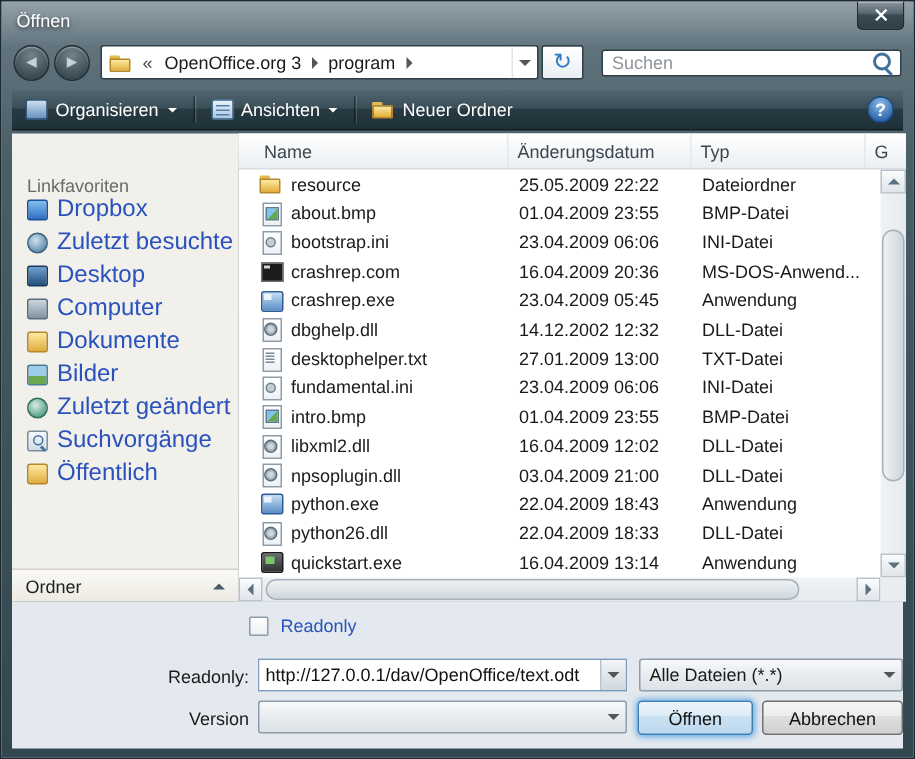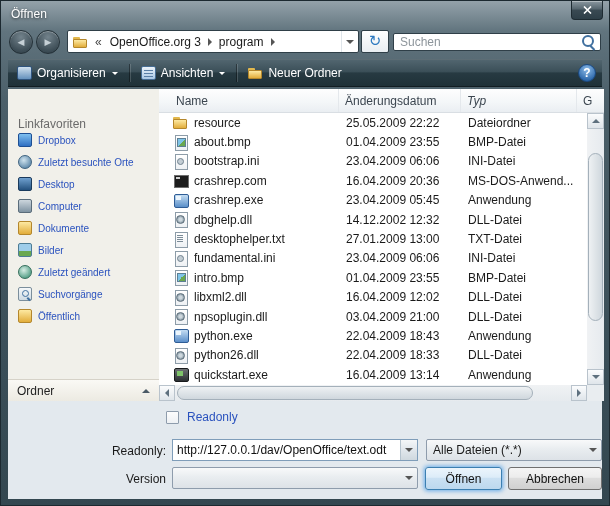--- a/index.html
+++ b/index.html
@@ -29,21 +29,21 @@
   .breadcrumb { margin-left:7px; width:292px; height:23px; background:#fff; border:1px solid #2f3f48;
     border-radius:2px; display:flex; align-items:center; overflow:hidden; }
   .crumb-foldericon { margin:0 4px 0 5px; }
   .chevrons { color:#444; padding:0 3px; }
   .crumb { padding:0 5px; white-space:nowrap; }
   .crumb-sep { width:0; height:0; border-left:4px solid #555; border-top:4px solid transparent; border-bottom:4px solid transparent; margin:0 2px; flex:none; }
   .crumb-dd { margin-left:auto; width:17px; height:100%; border-left:1px solid #dfe5ea; display:flex; align-items:center; justify-content:center; flex:none; }
   .caret-dark { width:0; height:0; border-top:4px solid #555; border-left:4px solid transparent; border-right:4px solid transparent; }
   .refresh-btn { width:28px; height:23px; margin-left:2px; background:linear-gradient(180deg,#ffffff,#e9eef2); border:1px solid #2f3f48; border-radius:2px;
     display:flex; align-items:center; justify-content:center; color:#2e7ac0; font-size:15px; line-height:1; font-family:"DejaVu Sans",sans-serif; flex:none; }
-  .searchbox { flex:1; margin-left:4px; height:18px; background:#fff; border:1px solid #2f3f48; border-radius:2px; display:flex; align-items:center; }
+  .searchbox { flex:1; margin-left:12px; height:18px; background:#fff; border:1px solid #2f3f48; border-radius:2px; display:flex; align-items:center; }
   .search-input { flex:1; border:none; outline:none; padding:0 6px; font:12px "Liberation Sans","DejaVu Sans",sans-serif; color:#333; background:transparent; }
   .search-input::placeholder { color:#8d959b; }
   .mag { position:relative; width:22px; height:20px; flex:none; }
   .mag::before { content:""; position:absolute; left:4px; top:3px; width:8px; height:8px; border:2px solid #41709f; border-radius:50%; }
   .mag::after { content:""; position:absolute; left:13px; top:13px; width:6px; height:2px; background:#41709f; transform:rotate(45deg); transform-origin:0 0; }
 
   
   .toolbar { position:absolute; top:58px; left:7px; right:7px; height:28px; display:flex; align-items:center;
     background:linear-gradient(180deg,#51656f 0%,#3b4f58 45%,#273a42 50%,#1f3138 100%);
     border-top:1px solid #5d6d75; border-bottom:1px solid #121d22; color:#fff; }
@@ -62,21 +62,21 @@
   .folder-ic { position:relative; width:15px; height:14px; flex:none; }
   .folder-ic::before { content:""; position:absolute; left:0; top:2px; width:7px; height:3px; background:#e3b84d; border-radius:1px 1px 0 0; }
   .folder-ic::after { content:""; position:absolute; left:0; top:4px; right:1px; bottom:1px;
     background:linear-gradient(180deg,#fde9a2,#e2ad3b); border:1px solid #b4872c; border-radius:1px; }
 
   
   .sidebar { position:absolute; left:7px; top:88px; width:151px; height:312px; background:#f1f0ea; overflow:hidden; }
   .sidebar-header { padding:9px 0 0 10px; color:#6b6b6b;margin-top:19px; }
   .sb-items { position:absolute; top:40px; left:0; right:0; }
   .sb-item { display:flex; align-items:center; gap:6px; height:22px; padding-left:10px; color:#2a52be;
-    font-size:10px; white-space:nowrap; overflow:hidden; }
+    font-size:16px; white-space:nowrap; overflow:hidden; }
   .sb-ic { width:14px; height:14px; border-radius:2px; flex:none; }
   .sbi-dropbox { background:linear-gradient(180deg,#7fc0f0,#2f6fc2); border:1px solid #1d4f94; }
   .sbi-recent { background:radial-gradient(circle at 40% 35%,#cfe3ee,#5c87a8 80%); border:1px solid #3f637f; border-radius:50%; }
   .sbi-desktop { background:linear-gradient(180deg,#6fa0cf,#24517e); border:1px solid #1a3a5c; }
   .sbi-computer { background:linear-gradient(180deg,#cdd6dd,#7f93a2); border:1px solid #5a6c7a; }
   .sbi-docs { background:linear-gradient(180deg,#fde9a2,#e2ad3b); border:1px solid #b4872c; }
   .sbi-pics { background:linear-gradient(180deg,#9ecdea 55%,#6aa84f 55%); border:1px solid #4d7c94; }
   .sbi-music { background:linear-gradient(180deg,#f4cf8a,#d59a3a); border:1px solid #a87626; }
   .sbi-changed { background:radial-gradient(circle at 40% 35%,#d6ede4,#4e9b82 80%); border:1px solid #356e5c; border-radius:50%; }
   .sbi-search { position:relative; background:linear-gradient(180deg,#f5f8fa,#cfdbe4); border:1px solid #7b8e9c; }
@@ -87,21 +87,21 @@
     background:linear-gradient(180deg,#faf9f5,#eceae2); display:flex; align-items:center; justify-content:space-between; padding:0 9px; color:#222; }
   .chevron-up { width:0; height:0; border-bottom:4px solid #4a5a66; border-left:4px solid transparent; border-right:4px solid transparent; }
 
   
   .list { position:absolute; left:158px; top:88px; width:445px; height:312px; background:#fff; }
   .lheader { position:absolute; top:0; left:0; right:0; height:24px; display:flex;
     background:linear-gradient(180deg,#fefefe,#f3f6f8 60%,#eaeef2); border-bottom:1px solid #d9dee3; color:#3c4650; }
   .lh { padding:5px 0 0 6px; border-right:1px solid #e4e8ec; height:100%; overflow:hidden; white-space:nowrap; }
   .lh-name { width:180px; padding-left:17px; }
   .lh-date { width:122px; }
-  .lh-typ { width:116px;font-style:italic; }
+  .lh-typ { width:116px; }
   .lh-g { flex:1; border-right:none; }
   .rows { position:absolute; top:24px; left:0; right:17px; bottom:16px; overflow:hidden; }
   .frow { display:flex; align-items:center; height:19.4px; padding-left:14px; white-space:nowrap; }
   .fi { position:relative; width:15px; height:15px; flex:none; margin-right:6px; }
   .fi.doc::before { content:""; position:absolute; left:2px; top:0; width:11px; height:14px;
     background:linear-gradient(180deg,#ffffff,#eef1f4); border:1px solid #8d9ca8; }
   .fi.txt::after { content:""; position:absolute; left:4px; top:3px; width:6px; height:1px; background:#7b8b97;
     box-shadow:0 2px 0 #7b8b97,0 4px 0 #7b8b97,0 6px 0 #7b8b97; }
   .fi.ini::after { content:""; position:absolute; left:4px; top:4px; width:5px; height:5px; background:#c3cdd4; border:1px solid #71828f; border-radius:50%; }
   .fi.bmp::after { content:""; position:absolute; left:4px; top:3px; width:7px; height:7px;

